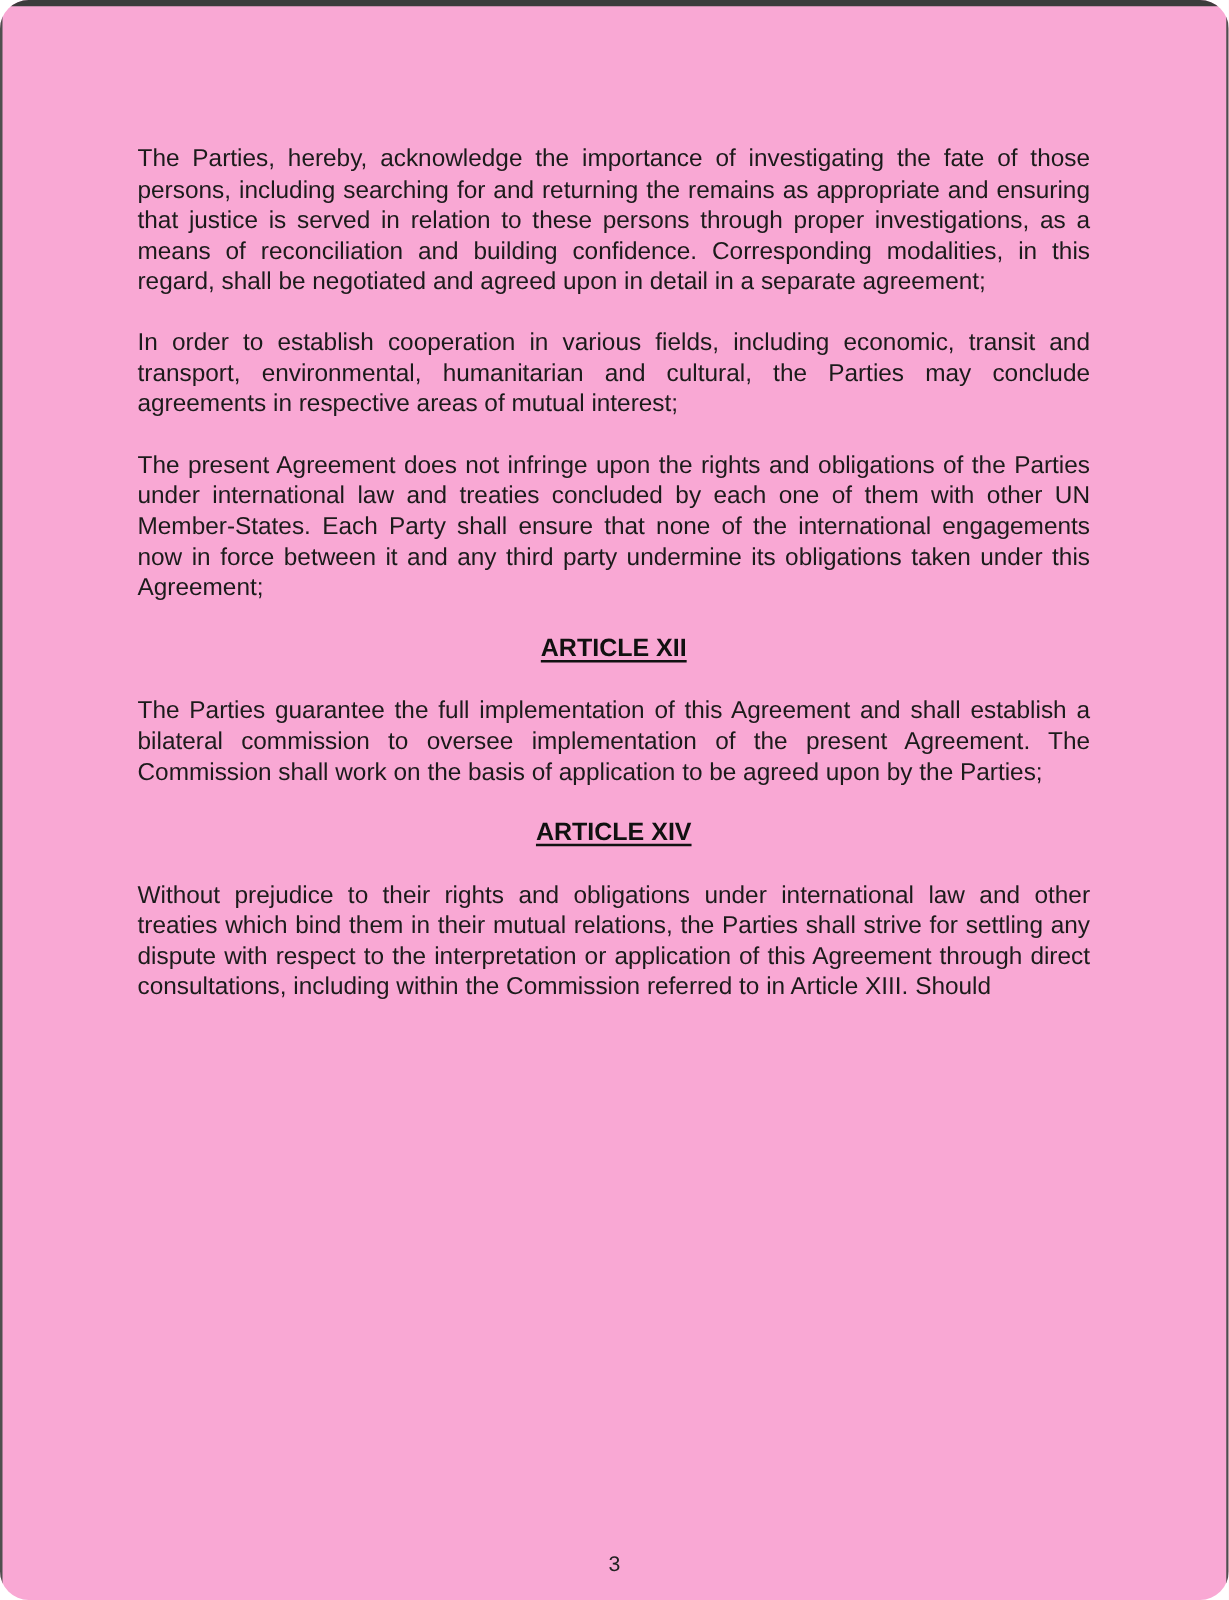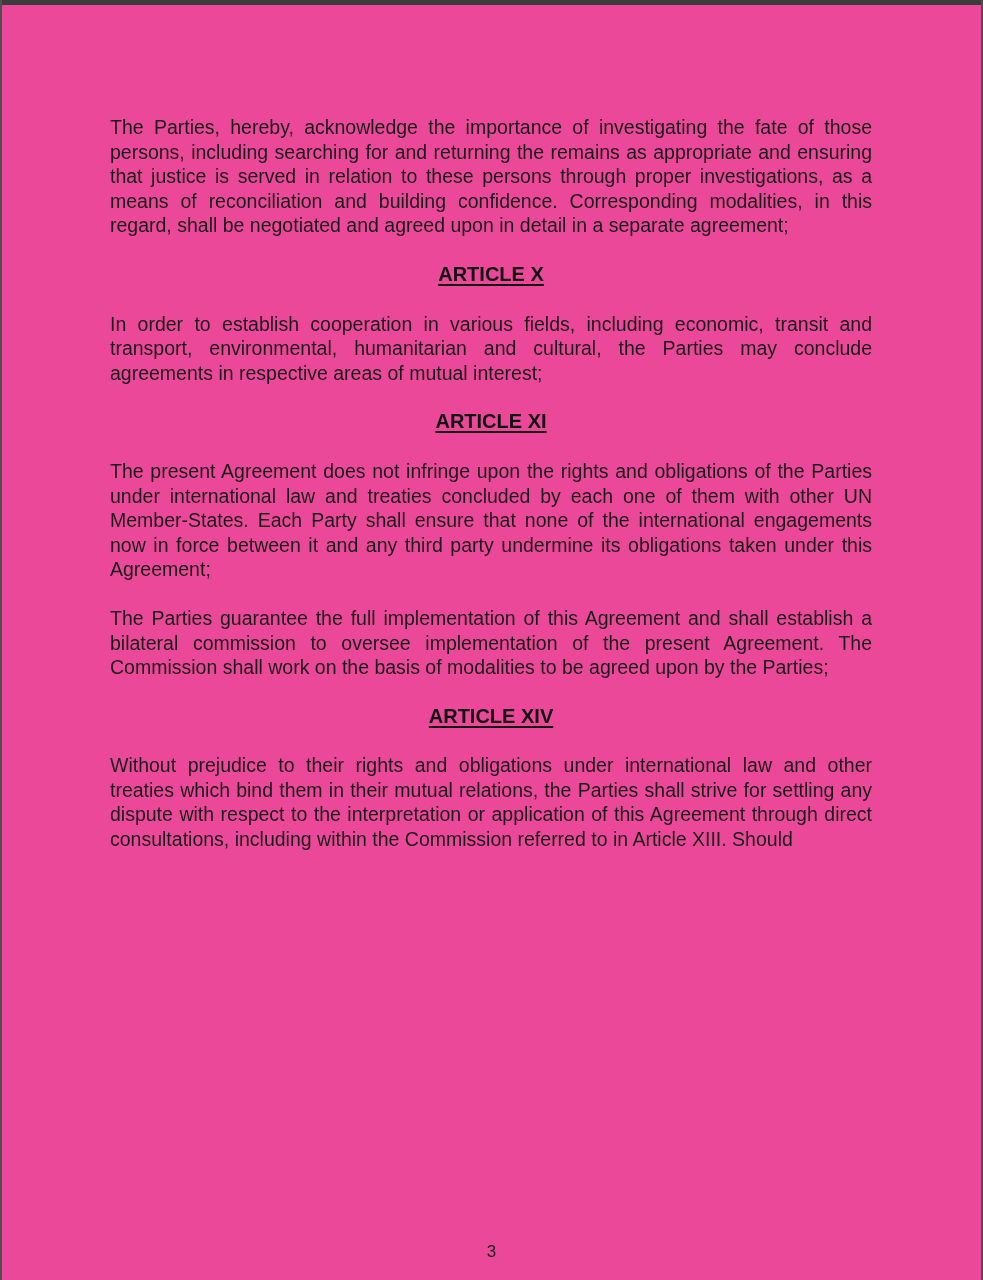--- a/index.html
+++ b/index.html
@@ -4,23 +4,24 @@
 <style>
   html, body {
     margin: 0;
     padding: 0;
     background: #ffffff;
   }
   .page {
     position: relative;
     width: 983px;
     height: 1280px;
-    background: #ec4899;
+    background: #f9a8d4;
     overflow: hidden;
     font-family: "Liberation Sans", sans-serif;
+    border-radius: 23px;
   }
   .edge-top {
     position: absolute;
     top: 0; left: 0;
     width: 100%;
     height: 5px;
     background: #3c3c3c;
   }
   .edge-left {
     position: absolute;
@@ -76,33 +77,32 @@
 <body>
 
 <div class="page">
   <div class="edge-top"></div>
   <div class="edge-left"></div>
   <div class="edge-right"></div>
 
   <div class="content">
     <p class="para">The Parties, hereby, acknowledge the importance of investigating the fate of those persons, including searching for and returning the remains as appropriate and ensuring that justice is served in relation to these persons through proper investigations, as a means of reconciliation and building confidence. Corresponding modalities, in this regard, shall be negotiated and agreed upon in detail in a separate agreement;</p>
 
-    <h2 class="heading"><span class="u">ARTICLE X</span></h2>
 
     <p class="para">In order to establish cooperation in various fields, including economic, transit and transport, environmental, humanitarian and cultural, the Parties may conclude agreements in respective areas of mutual interest;</p>
 
-    <h2 class="heading"><span class="u">ARTICLE XI</span></h2>
 
     <p class="para">The present Agreement does not infringe upon the rights and obligations of the Parties under international law and treaties concluded by each one of them with other UN Member-States. Each Party shall ensure that none of the international engagements now in force between it and any third party undermine its obligations taken under this Agreement;</p>
+
+    <h2 class="heading"><span class="u">ARTICLE XII</span></h2>
 
 
 
 
-
-    <p class="para">The Parties guarantee the full implementation of this Agreement and shall establish a bilateral commission to oversee implementation of the present Agreement. The Commission shall work on the basis of modalities to be agreed upon by the Parties;</p>
+    <p class="para">The Parties guarantee the full implementation of this Agreement and shall establish a bilateral commission to oversee implementation of the present Agreement. The Commission shall work on the basis of application to be agreed upon by the Parties;</p>
 
     <h2 class="heading"><span class="u">ARTICLE XIV</span></h2>
 
     <p class="para">Without prejudice to their rights and obligations under international law and other treaties which bind them in their mutual relations, the Parties shall strive for settling any dispute with respect to the interpretation or application of this Agreement through direct consultations, including within the Commission referred to in Article XIII. Should</p>
   </div>
 
   <div class="page-number">3</div>
 </div>
 
 </body></html>

